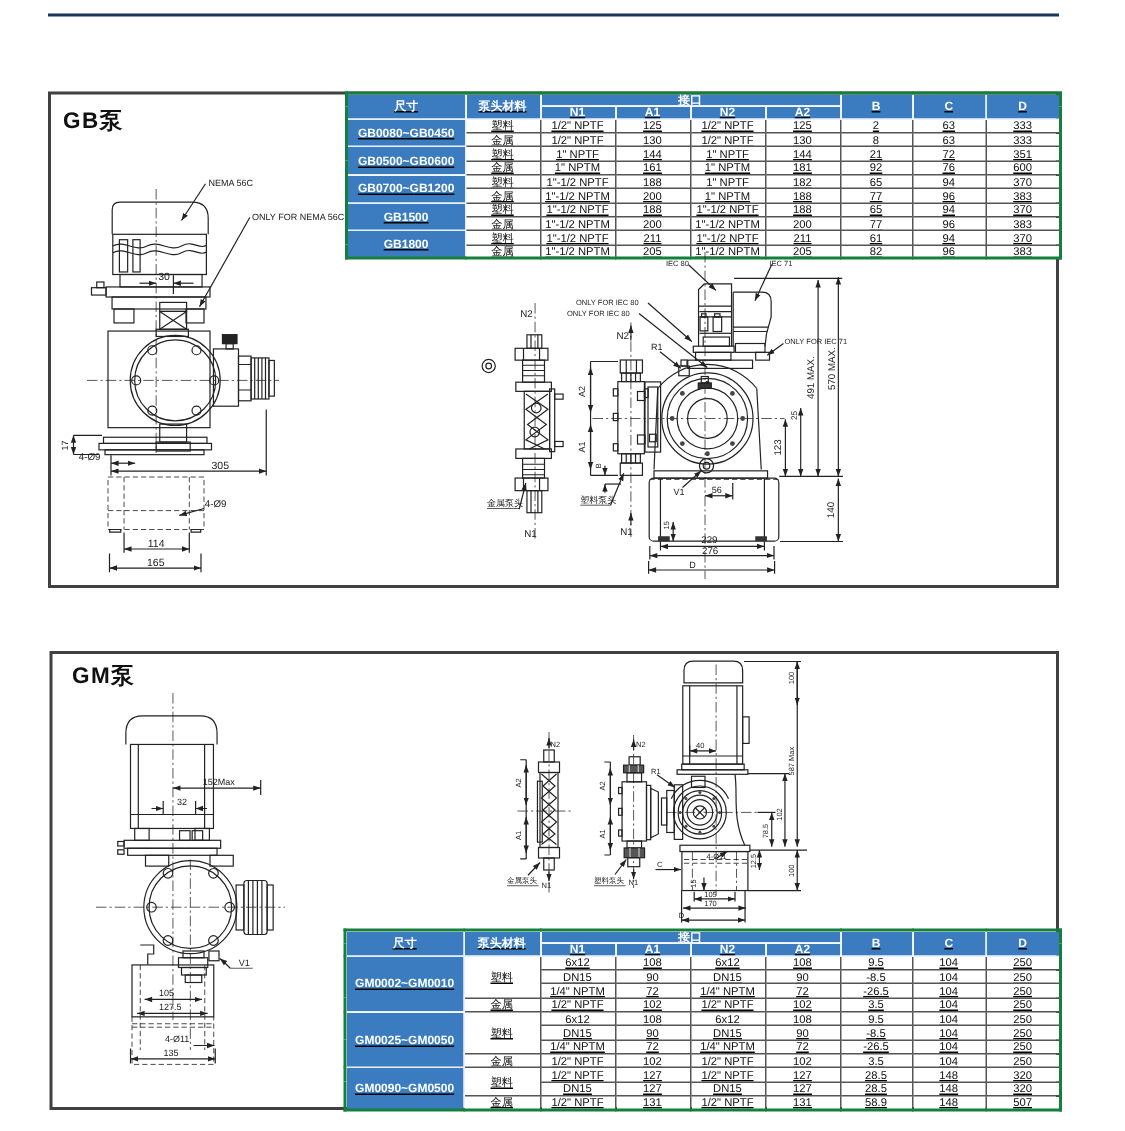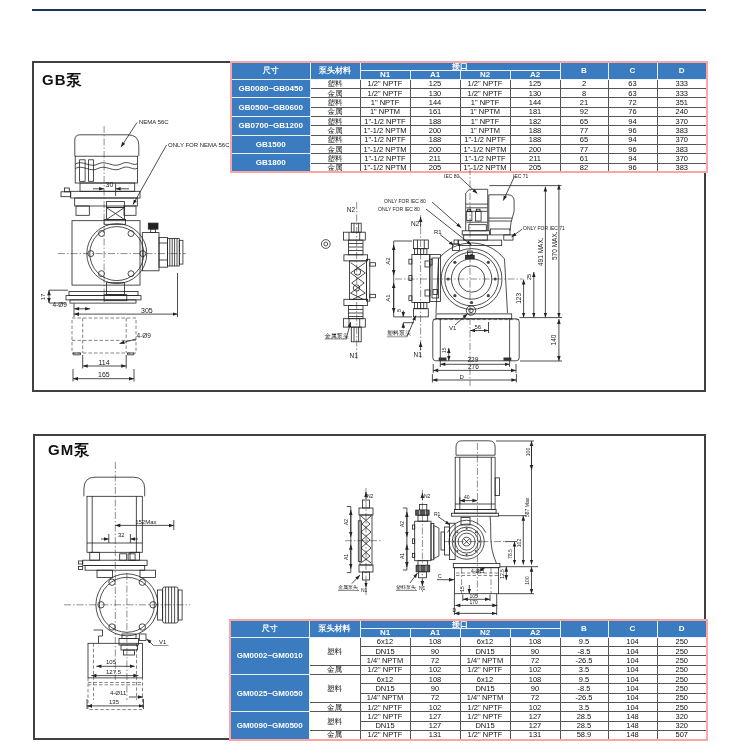--- a/index.html
+++ b/index.html
@@ -5,21 +5,21 @@
   * { margin:0; padding:0; box-sizing:border-box; }
   html,body { width:750px; height:754px; background:#fff; font-family:"Liberation Sans", sans-serif; }
   #page { position:relative; width:750px; height:754px; overflow:hidden; }
   .abs { position:absolute; }
   #toprule { left:32px; top:9px; width:674px; height:2px; background:#17375d; }
   #title { left:31px; top:26px; font-size:19px; font-weight:bold; color:#1f3864; letter-spacing:0.5px; }
   .bigbox { border:2px solid #404040; background:#fff; }
   #gbbox { left:32px; top:61px; width:674px; height:331px; }
   #gmbox { left:33px; top:434px; width:673px; height:306px; }
   .boxlabel { font-size:15px; font-weight:bold; color:#111; letter-spacing:1px; }
-  table.dt { border-collapse:collapse; table-layout:fixed; border:2px solid #fca5a5; }
+  table.dt { border-collapse:collapse; table-layout:fixed; border:2px solid #15803d;text-decoration:underline; }
   table.dt td { overflow:hidden; white-space:nowrap; text-align:center; vertical-align:middle; padding:0; line-height:7px; }
   td.bl { background:#3b7cc0; color:#fff; font-weight:bold; font-size:8px; border:1px solid #eaf0f8; }
   td.hd { background:#3b7cc0; color:#fff; font-weight:bold; font-size:8px; border:1px solid #eaf0f8; }
   td.d  { background:#fff; color:#111; font-size:7.5px; border:1px solid #555; }
   svg text { fill:#222; }
 </style>
 </head>
 <body>
 <div id="page">
   <div id="toprule" class="abs"></div>
@@ -87,21 +87,21 @@
           <td class="d">351</td>
         </tr>
     <tr style="height:9.35px">
           <td class="d">金属</td>
           <td class="d">1" NPTM</td>
           <td class="d">161</td>
           <td class="d">1" NPTM</td>
           <td class="d">181</td>
           <td class="d">92</td>
           <td class="d">76</td>
-          <td class="d">240</td>
+          <td class="d">600</td>
         </tr>
     <tr style="height:9.35px">
           <td class="bl" rowspan="2">GB0700~GB1200</td>
           <td class="d">塑料</td>
           <td class="d">1"-1/2 NPTF</td>
           <td class="d">188</td>
           <td class="d">1" NPTF</td>
           <td class="d">182</td>
           <td class="d">65</td>
           <td class="d">94</td>

